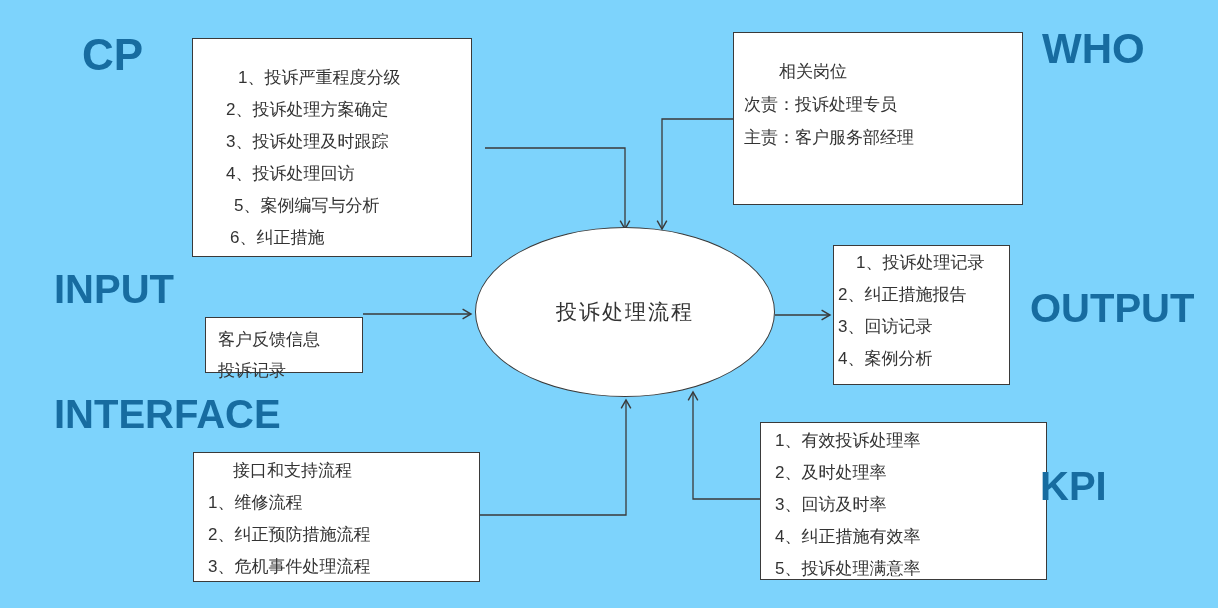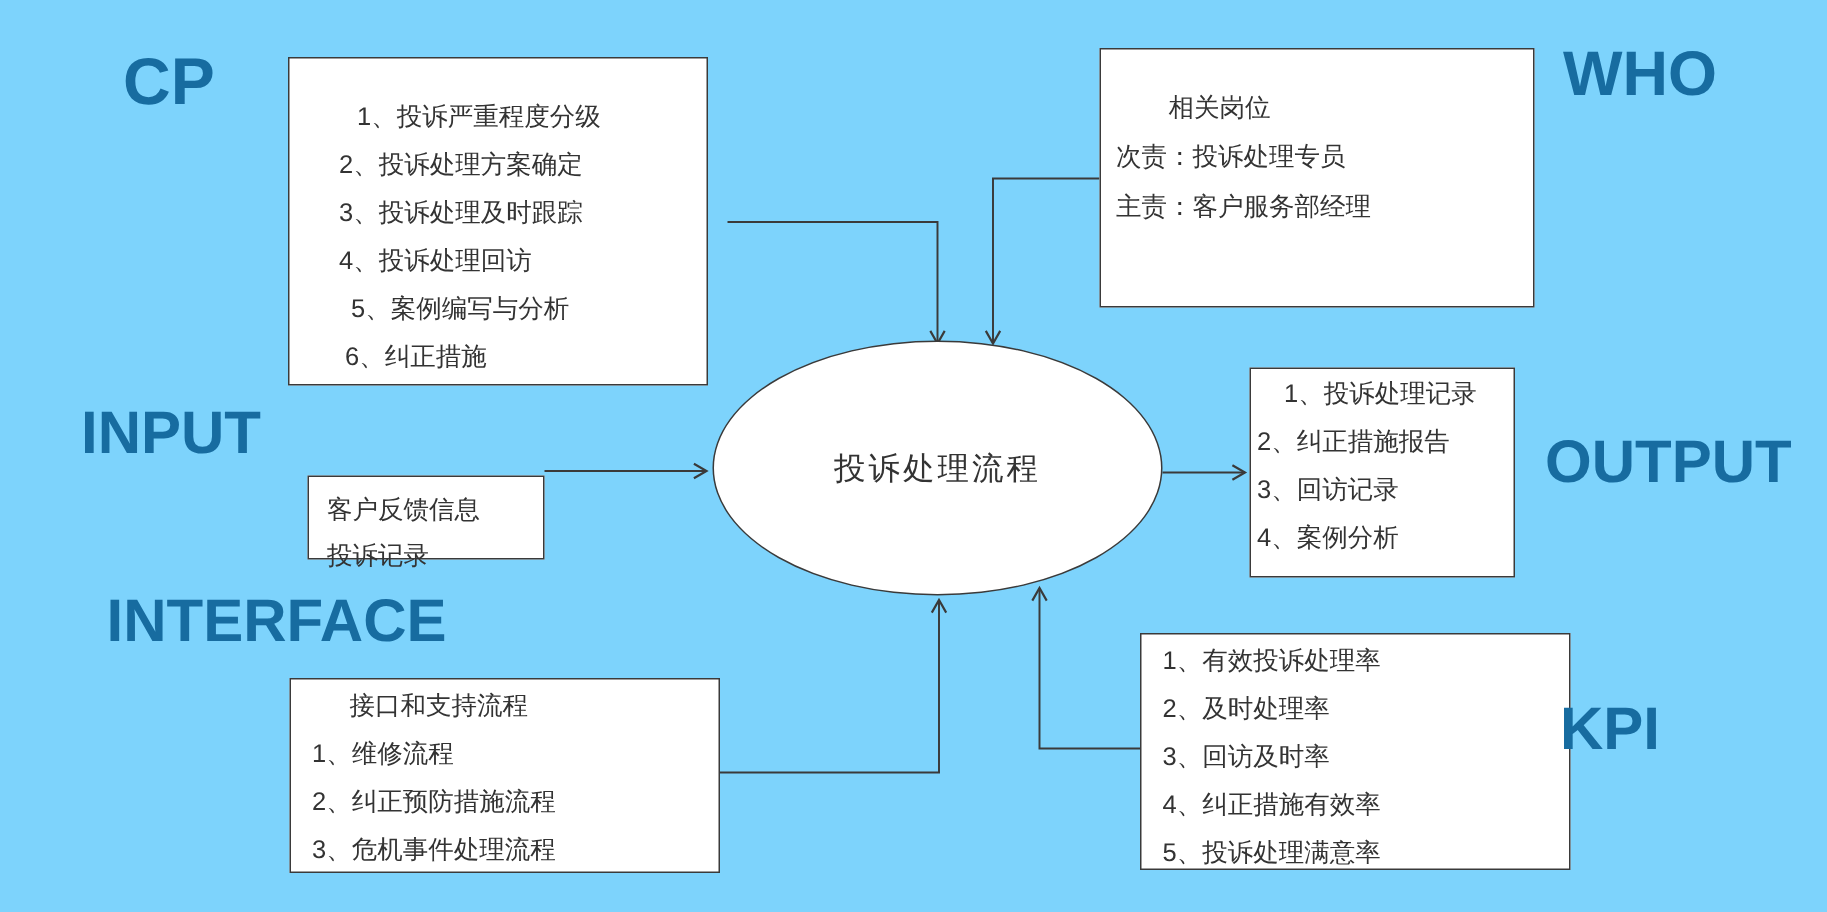--- a/index.html
+++ b/index.html
@@ -9,21 +9,21 @@
   }
   .connectors{position:absolute;left:0;top:0;z-index:1;}
   .biglabel{
     position:absolute;z-index:3;font-size:40px;font-weight:700;
     color:#176CA0;letter-spacing:0px;line-height:1;white-space:nowrap;
   }
   .lbl-cp{left:82px;top:33px;font-size:44px;}
   .lbl-who{left:1042px;top:28px;font-size:42px;text-align:right;}
   .lbl-input{left:54px;top:269px;}
   .lbl-output{left:1030px;top:288px;}
-  .lbl-interface{left:54px;top:394px;margin-left:17px;}
+  .lbl-interface{left:54px;top:394px;}
   .lbl-kpi{left:1040px;top:466px;}
   .box{
     position:absolute;z-index:2;background:#ffffff;
     border:1.5px solid #3a3a3a;box-sizing:border-box;
     color:#333333;font-size:17px;white-space:nowrap;
   }
   .line{line-height:32px;}
   .cp-box{left:192px;top:38px;width:280px;height:219px;padding:23px 0 0 33px;}
   .cp-box .line:nth-child(1){padding-left:12px;}
   .cp-box .line:nth-child(5){padding-left:8px;}

